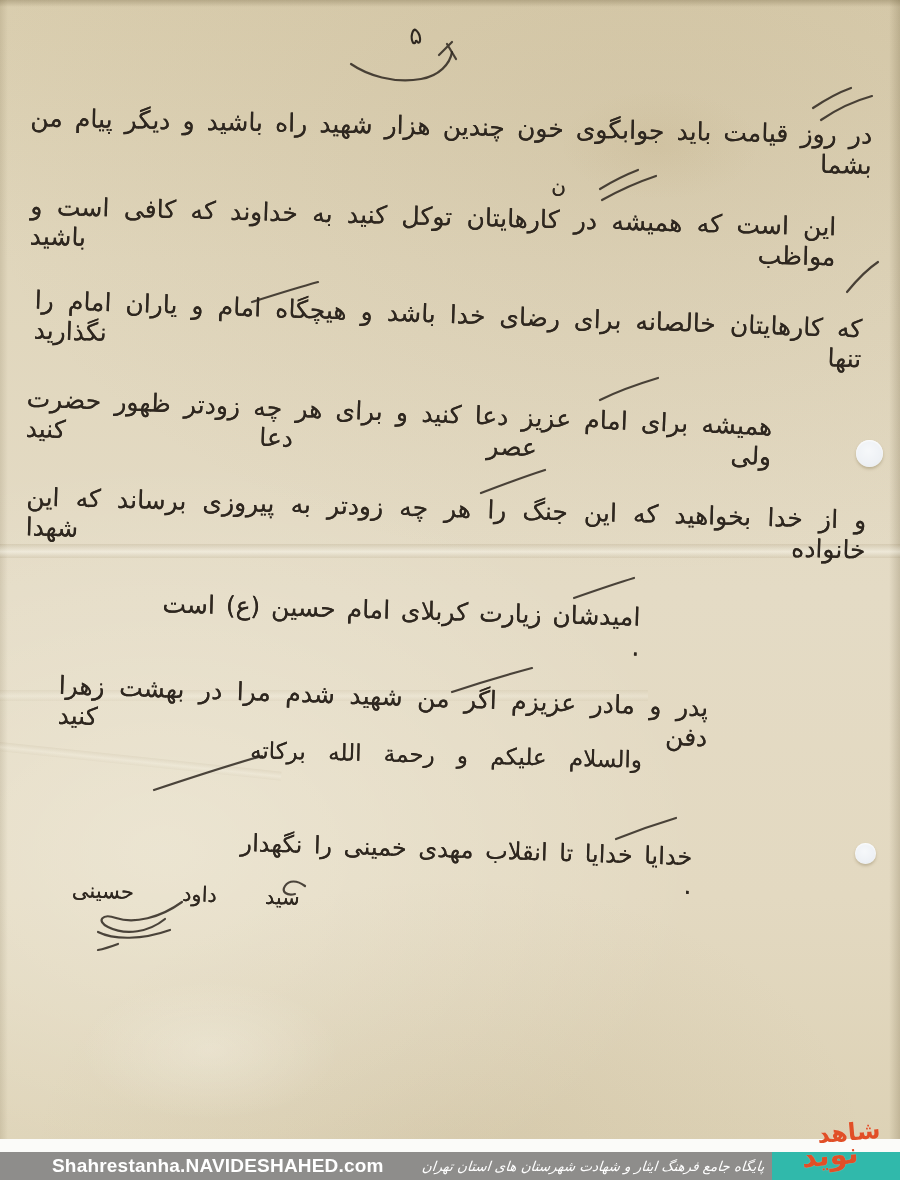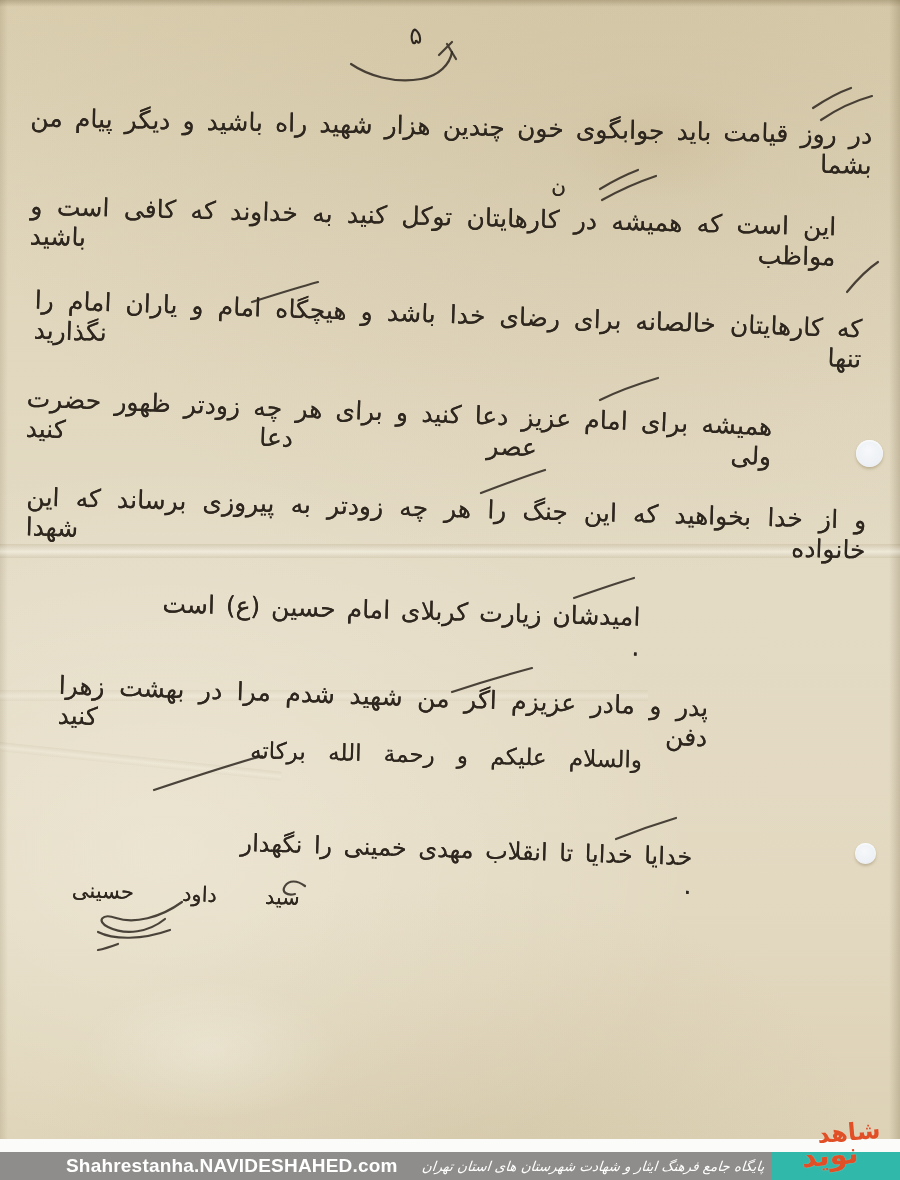--- a/index.html
+++ b/index.html
@@ -49,21 +49,21 @@
 
   .hole{position:absolute;border-radius:50%;
     background:radial-gradient(circle at 45% 40%,#f6f8fa 0%,#eef1f5 60%,#e4e9ee 100%);
     box-shadow:0 2px 3px rgba(120,105,70,.35), inset 0 1px 2px rgba(255,255,255,.9);}
   .hole.h1{left:856px;top:440px;width:27px;height:27px;}
   .hole.h2{left:855px;top:843px;width:21px;height:21px;}
 
   .footer-white{position:absolute;left:0;top:1139px;width:100%;height:13px;background:#fbfbf9;}
   .footer-bar{position:absolute;left:0;top:1152px;width:100%;height:28px;background:#8e8d8b;}
   .footer-url{position:absolute;left:52px;top:1152px;height:28px;line-height:28px;
-    color:#ffffff;font-family:"Liberation Sans",sans-serif;font-weight:bold;font-size:19px;letter-spacing:.2px;margin-left:14px;}
+    color:#ffffff;font-family:"Liberation Sans",sans-serif;font-weight:bold;font-size:19px;letter-spacing:.2px;}
   .footer-caption{position:absolute;right:136px;top:1152px;height:28px;line-height:28px;direction:rtl;
     color:#ffffff;font-size:13.5px;font-style:italic;white-space:nowrap;transform:skewX(-6deg);}
   .teal-band{position:absolute;right:0;top:1152px;width:128px;height:28px;background:#30b9ab;}
   .logo{position:absolute;right:16px;top:1124px;width:106px;height:56px;transform:rotate(-5deg);
     color:#e14f27;font-weight:bold;direction:rtl;line-height:.9;text-align:right;}
   .logo .w-top{display:block;font-size:24px;margin-right:2px;text-shadow:0 0 1px rgba(255,255,255,.5);}
   .logo .w-bottom{display:block;font-size:29px;margin-right:26px;margin-top:-4px;text-shadow:0 0 1px rgba(255,255,255,.5);}
 </style>
 </head>
 <body>

